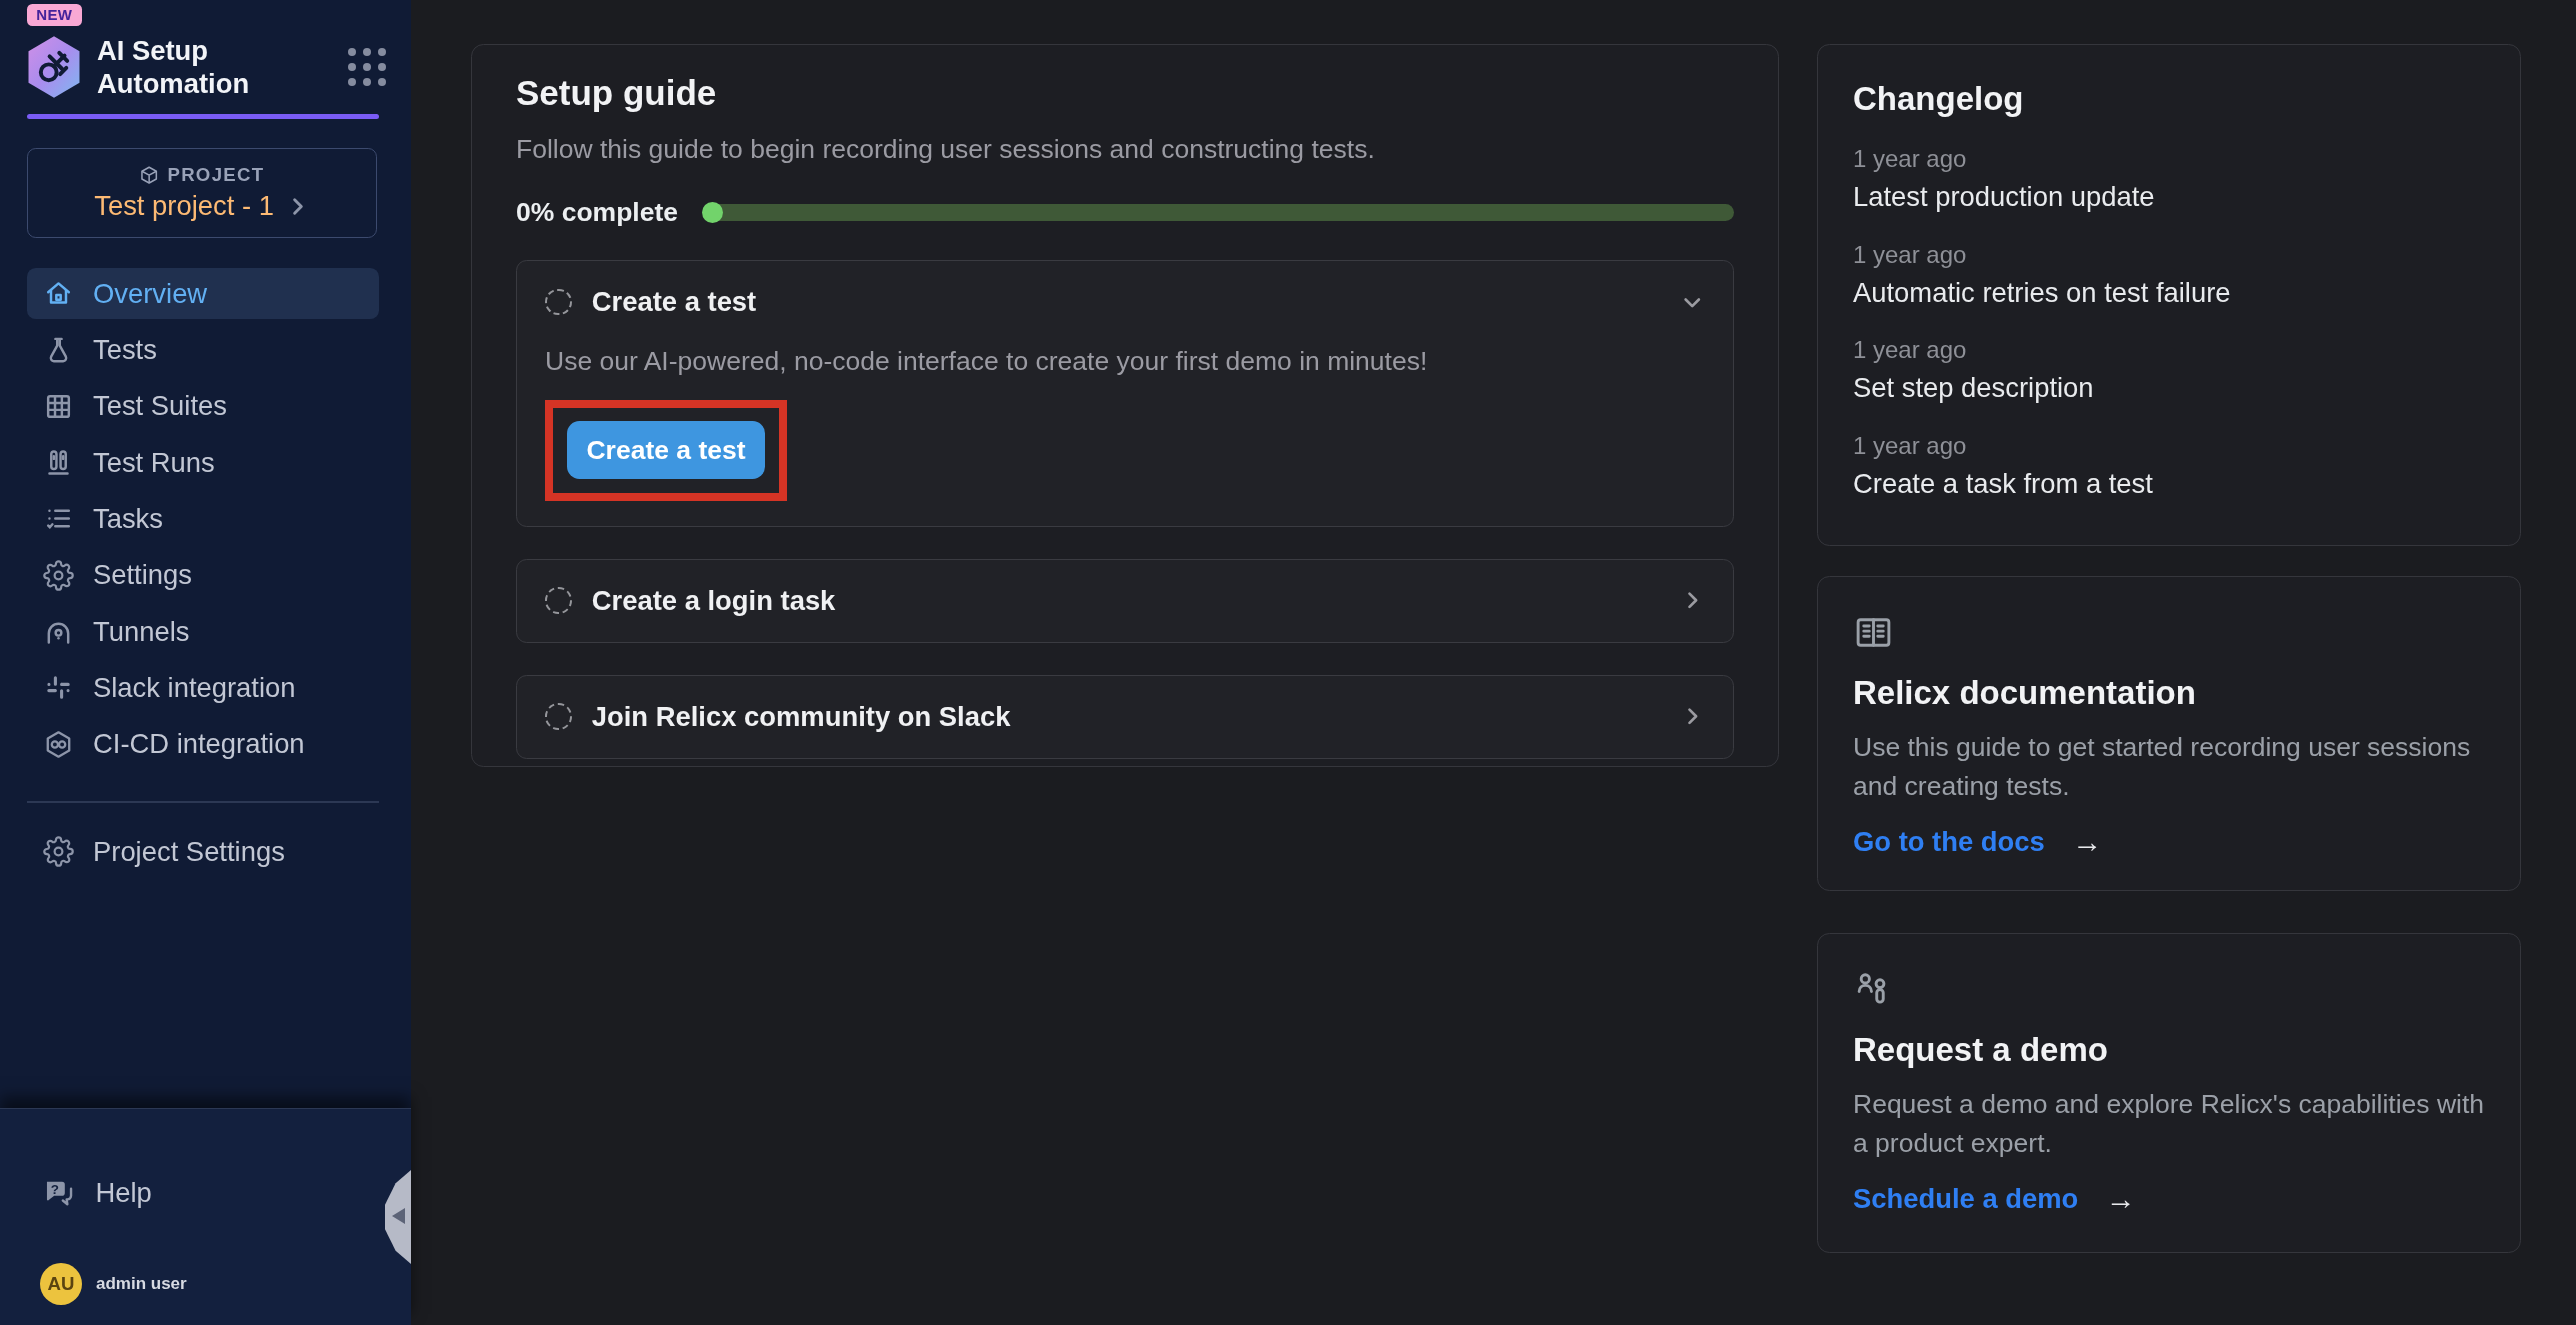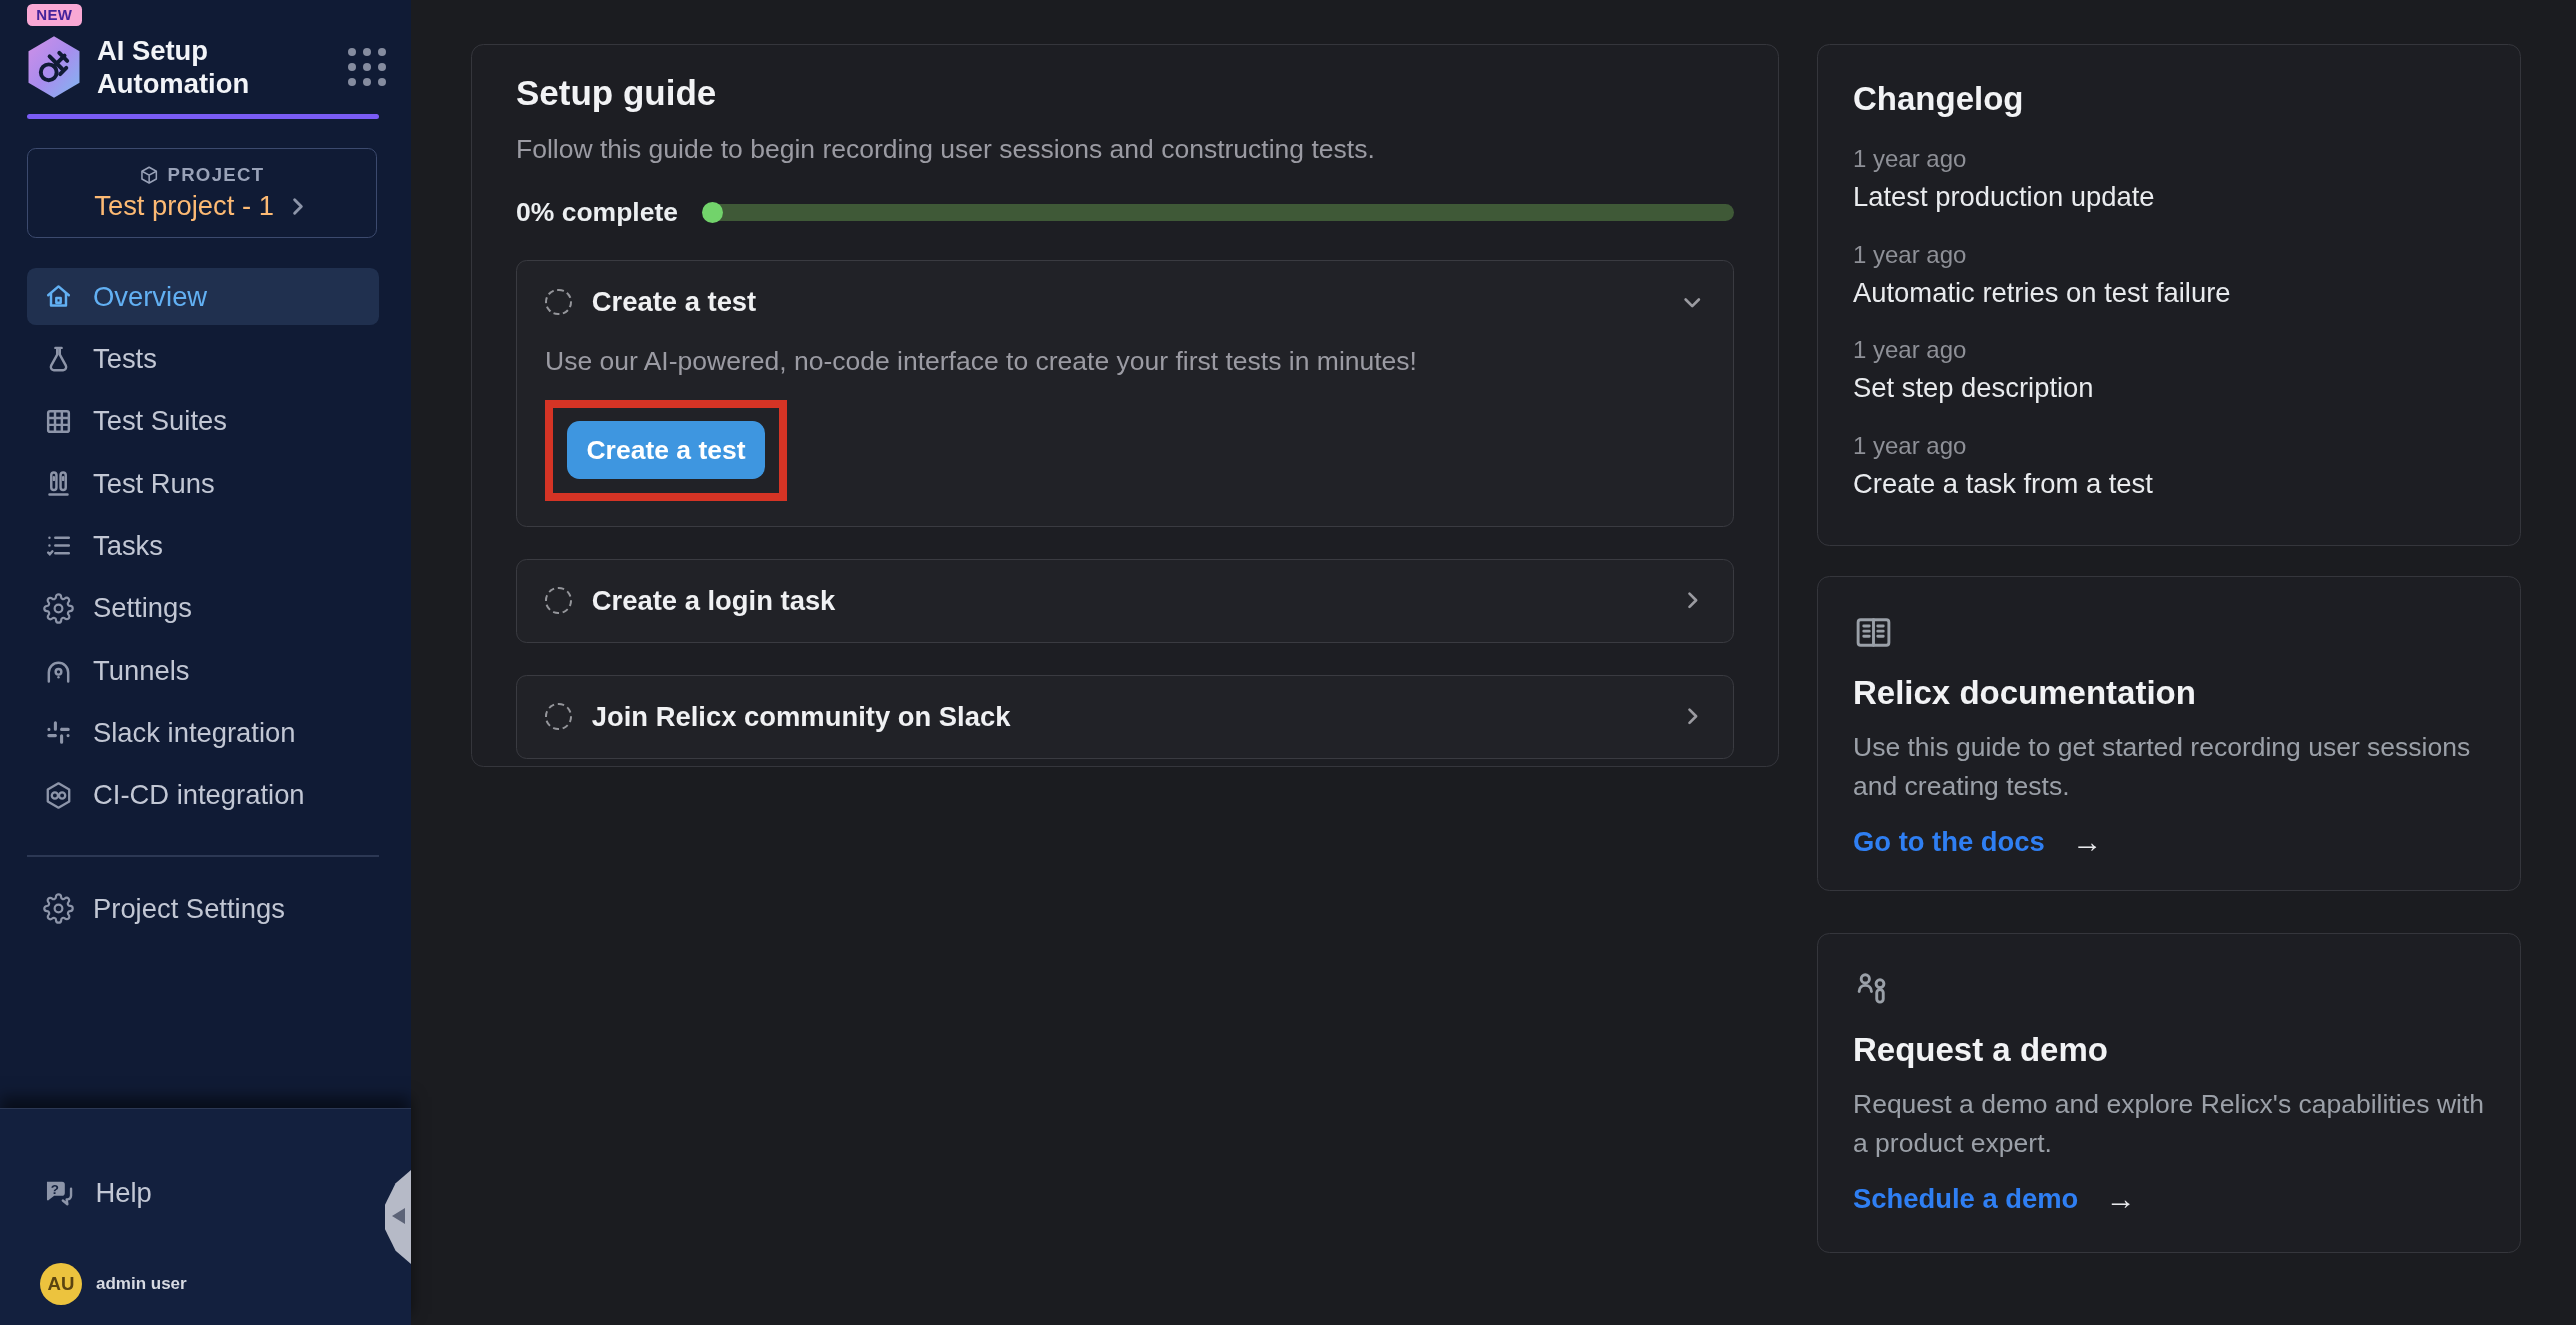--- a/index.html
+++ b/index.html
@@ -21,21 +21,21 @@
 
   .project-box { margin:29px 34px 0 26.5px; border:1.8px solid #3c4a6e; border-radius:8.8px;
                  height:90px; display:flex; flex-direction:column; align-items:center;
                  justify-content:center; cursor:pointer; }
   .project-label-row { display:flex; align-items:center; gap:8px; color:#99a2b8; }
   .project-label { font-size:18.6px; font-weight:700; letter-spacing:1.3px; }
   .project-name-row { display:flex; align-items:center; gap:12.4px; margin-top:4.4px; }
   .project-name { font-size:27.4px; color:#fdba74; }
 
   .nav { margin:30px 32px 0 26.5px; }
-  .nav-item { height:57px; margin-bottom:5.3px; display:flex; align-items:center;
+  .nav-item { height:51px; margin-bottom:5.3px; display:flex; align-items:center;
               padding-left:16px; border-radius:8.8px; color:#c2c7d4; cursor:pointer; }
   .nav-item svg { width:31px; height:31px; color:#8d95a9; flex-shrink:0; }
   .nav-item .lbl { margin-left:19.5px; font-size:27.4px; }
   .nav-item.active { background:#20304f; color:#62b0f3; }
   .nav-item.active svg { color:#62b0f3; }
   .divider { height:1.8px; background:#2c3854; margin:26.5px 32px 0 26.5px; }
   .nav.secondary { margin-top:23px; }
 
   .sidebar-bottom { margin-top:auto; background:#13203e; border-top:1.8px solid #2c3854;
                     box-shadow:0 -10.6px 14px rgba(0,0,0,.5); height:217px; padding-top:67px; }
@@ -270,21 +270,21 @@
         </div>
 
         <div class="step">
           <div class="step-header">
             <span class="dash-circle"></span>
             <span class="step-title">Create a test</span>
             <svg class="chev" viewBox="0 0 24 24" fill="none" stroke="currentColor" stroke-width="2.4" stroke-linecap="round" stroke-linejoin="round">
                 <polyline points="6 9.5 12 15.5 18 9.5"></polyline>
               </svg>
           </div>
-          <div class="step-desc">Use our AI-powered, no-code interface to create your first tests in minutes!</div>
+          <div class="step-desc">Use our AI-powered, no-code interface to create your first demo in minutes!</div>
           <div class="red-box">
             <button class="blue-btn">Create a test</button>
           </div>
         </div>
 
         <div class="step">
           <div class="step-header">
             <span class="dash-circle"></span>
             <span class="step-title">Create a login task</span>
             <svg class="chev" viewBox="0 0 24 24" fill="none" stroke="currentColor" stroke-width="2.4" stroke-linecap="round" stroke-linejoin="round">

